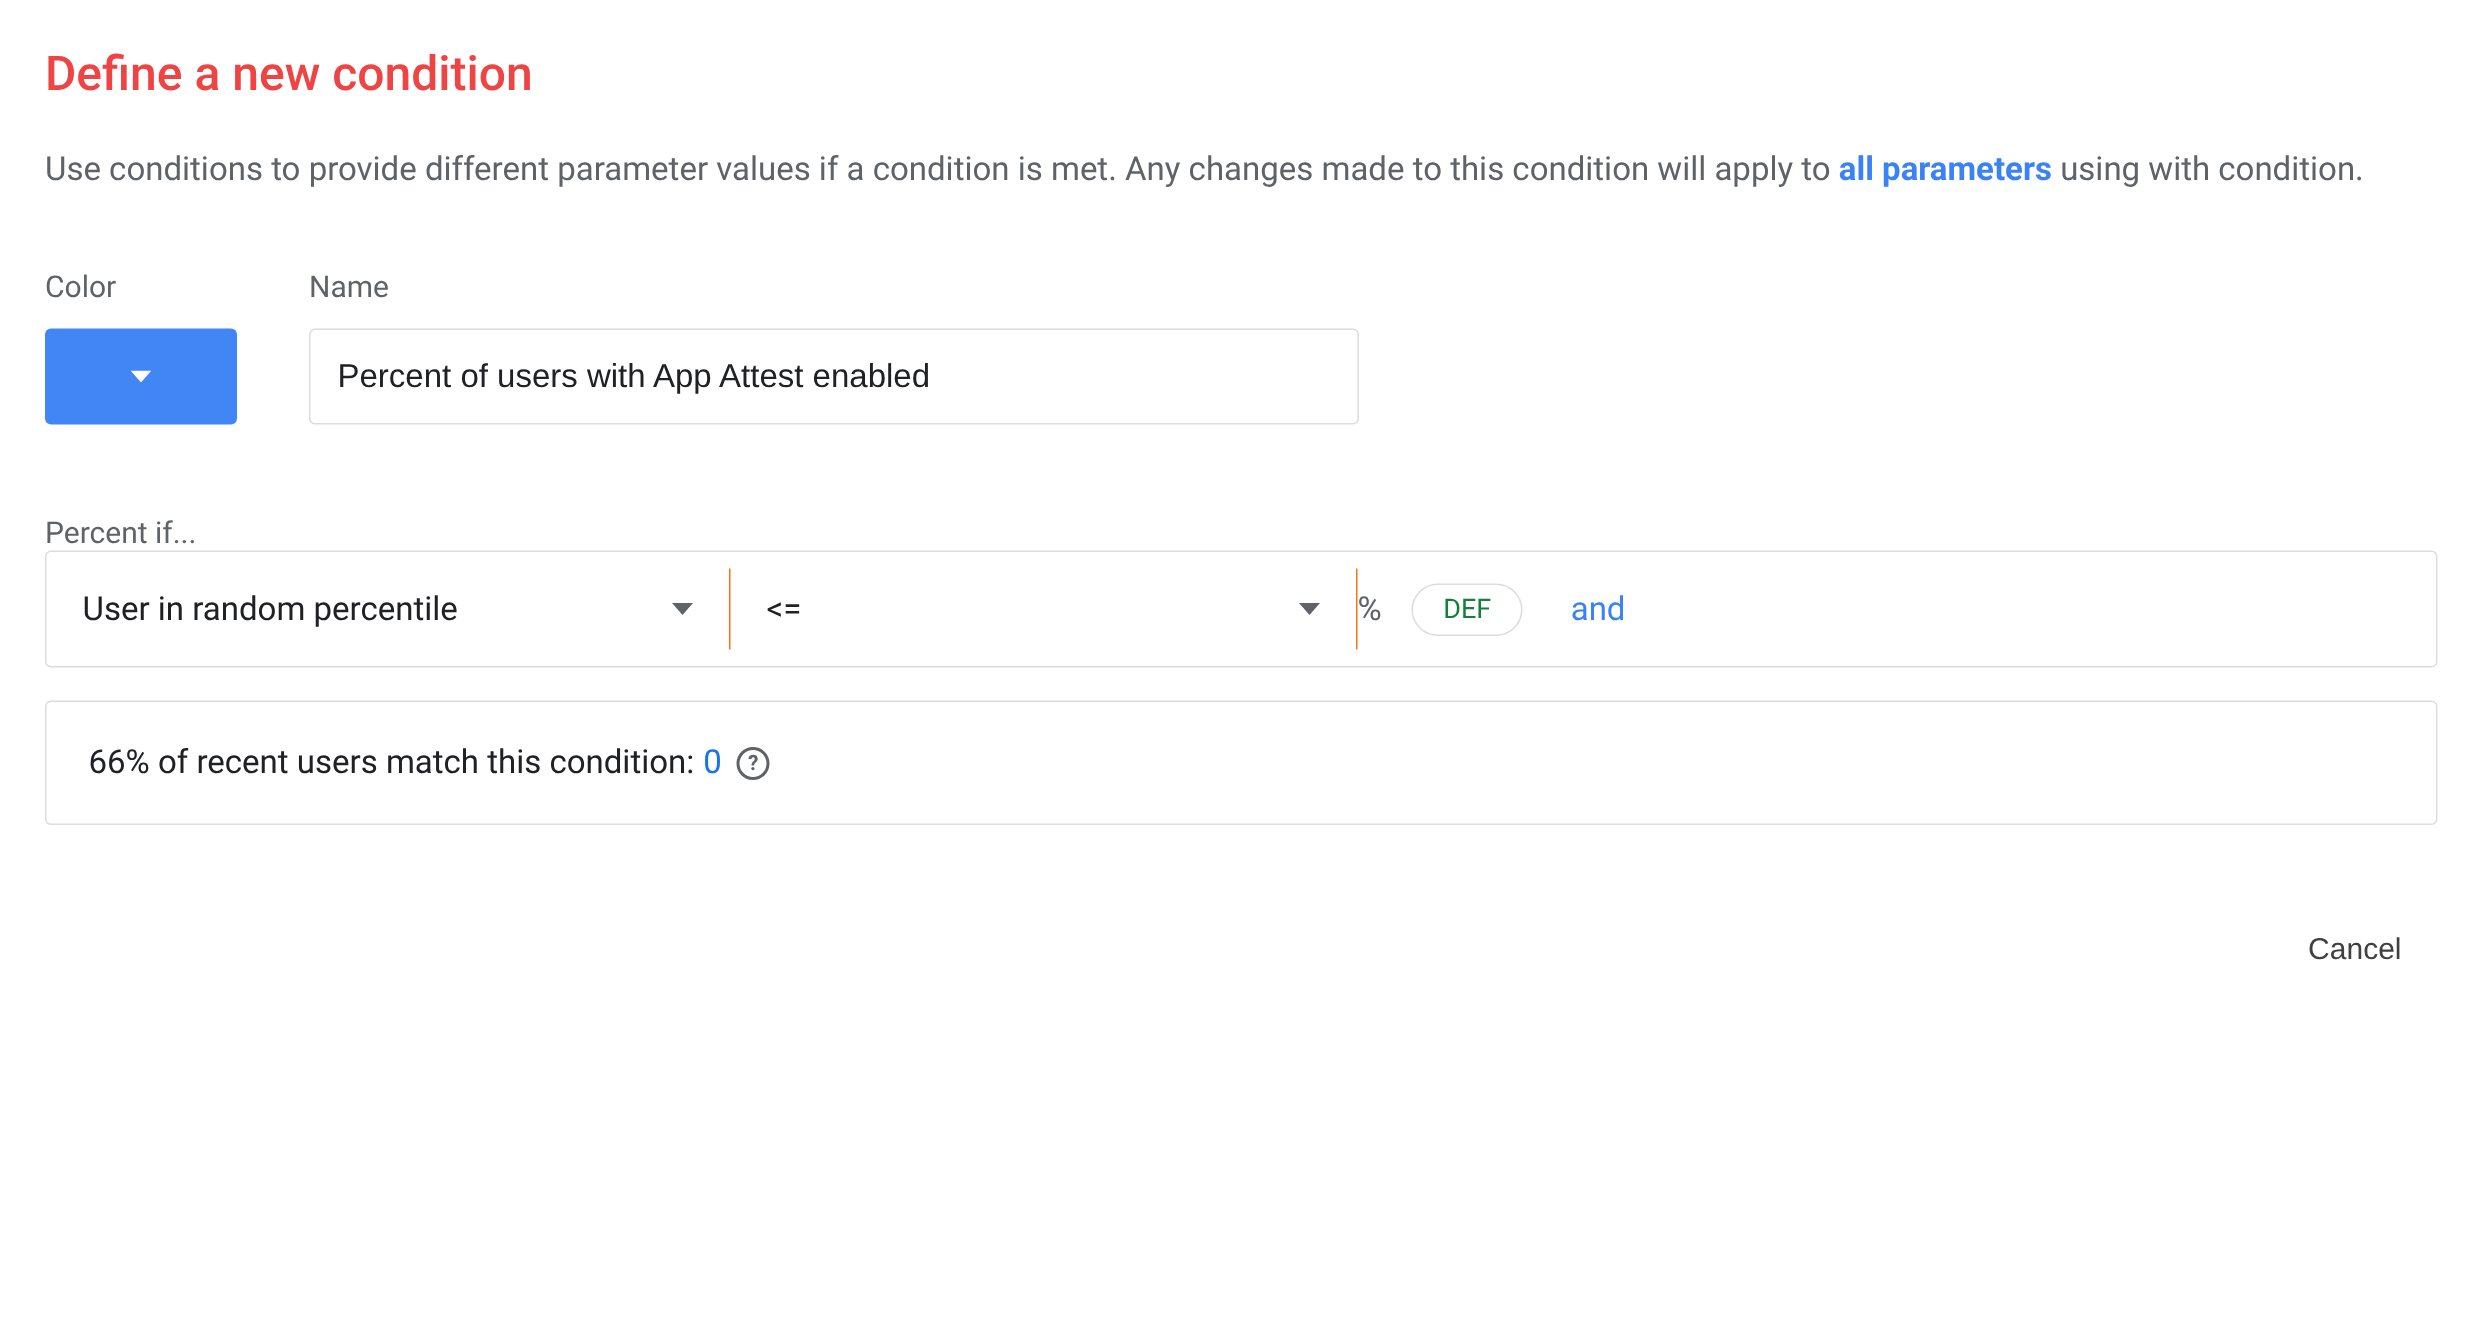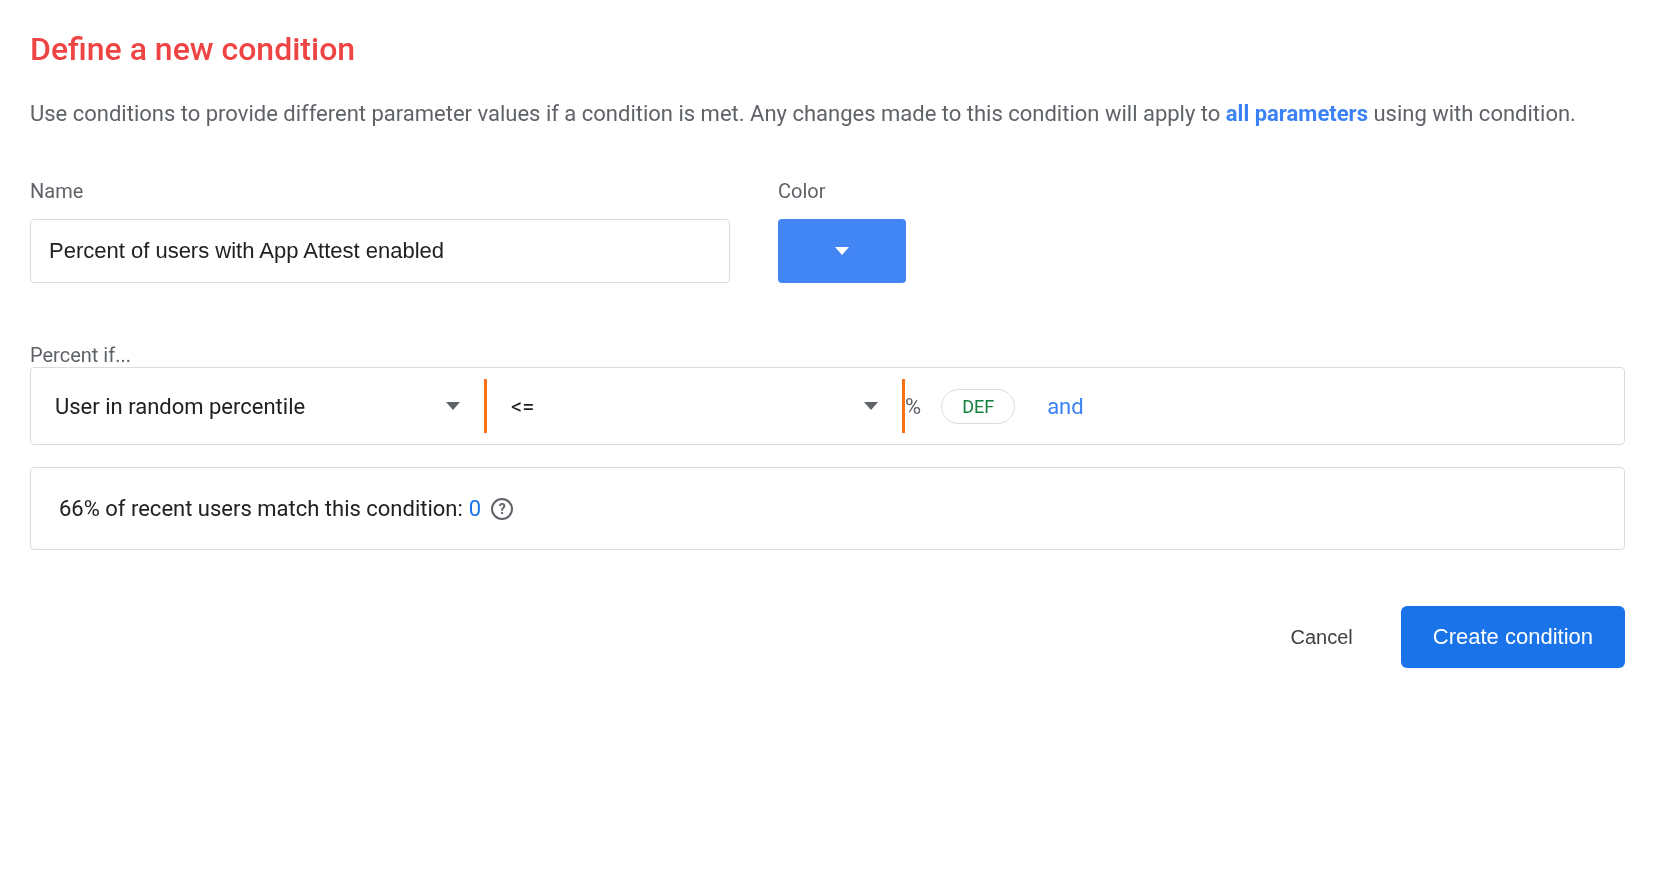--- a/index.html
+++ b/index.html
@@ -76,21 +76,21 @@
       margin-bottom: 22px;
       padding: 0;
     }
     .applies-cell {
       display: flex;
       align-items: center;
       height: 54px;
       padding: 0 24px;
     }
     .applies-cell.bordered {
-      border-right: 3px solid #f97316;
+      border-right: 1px solid #f97316;
     }
     .condition-type {
       width: 456px;
       justify-content: space-between;
     }
     .condition-type-text {
       font-size: 22px;
       color: #202124;
     }
     .operator {
@@ -195,32 +195,32 @@
 
 
 
 <h1 class="page-title">Define a new condition</h1>
 
 <p class="description">
   <span>Use conditions to provide different parameter values if a condition is met. Any changes made to this condition will apply to </span><strong>all parameters</strong><span> using with condition.</span>
 </p>
 
 <div class="form-row">
-  <div class="form-group">
-    <label class="form-label">Name</label>
-    <input type="text" class="name-input" value="Percent of users with App Attest enabled" style="">
-  </div>
   <div class="form-group">
     <label class="form-label">Color</label>
     <button class="color-button">
       <svg width="14" height="8" viewBox="0 0 14 8">
           <path d="M0 0 L7 8 L14 0 Z"></path>
         </svg>
     </button>
   </div>
+  <div class="form-group">
+    <label class="form-label">Name</label>
+    <input type="text" class="name-input" value="Percent of users with App Attest enabled" style="">
+  </div>
 </div>
 
 <label class="form-label">Percent if...</label>
 
 <div class="applies-row">
   <div class="applies-cell condition-type bordered">
     <span class="condition-type-text">User in random percentile</span>
     <svg class="dropdown-icon" width="14" height="8" viewBox="0 0 14 8">
         <path d="M0 0 L7 8 L14 0 Z"></path>
       </svg>
@@ -237,17 +237,16 @@
 </div>
 
 <div class="match-info">
   <span>66% of recent users match this condition: </span>
   <span class="match-count">0</span>
   <span class="help-icon">?</span>
 </div>
 
 <div class="button-row">
   <button class="cancel-button">Cancel</button>
-  <button class="create-button">Create condition</button>
 </div>
 
 
 
 
 </body></html>

